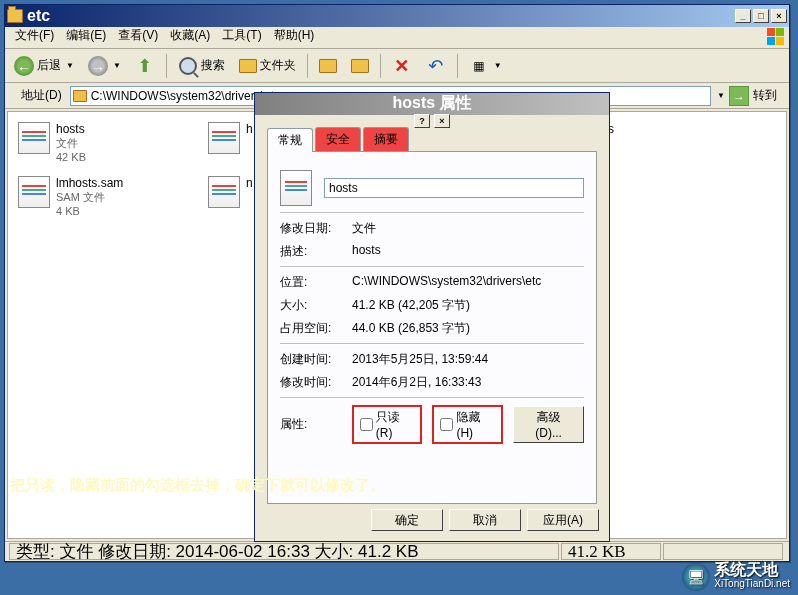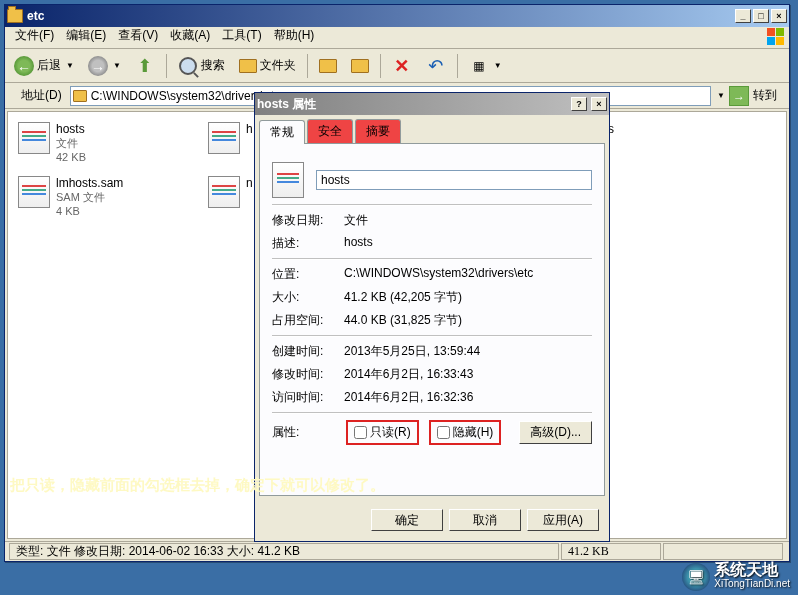--- a/index.html
+++ b/index.html
@@ -4,21 +4,21 @@
 <style>
 * { box-sizing: border-box; margin: 0; padding: 0; }
 body { font-family: "Microsoft YaHei", SimSun, Tahoma, sans-serif; font-size: 12px; background: #3a6ea5; width: 798px; height: 595px; position: relative; overflow: hidden; }
 
 .window { position: absolute; background: #ece9d8; border: 1px solid #0a246a; box-shadow: 1px 1px 0 rgba(0,0,0,0.3); }
 .main-window { left: 4px; top: 4px; width: 786px; height: 558px; }
 
 .titlebar { height: 22px; background: linear-gradient(to right, #0a246a, #a6caf0); display: flex; align-items: center; padding: 0 2px; color: #fff; font-weight: bold; }
 .titlebar .folder-ico { width: 16px; height: 14px; background: #f0c048; border: 1px solid #a07020; margin-right: 4px; border-radius: 1px 1px 0 0; position: relative; }
 .titlebar .folder-ico::before { content:''; position:absolute; top:-4px; left:0; width:6px; height:3px; background:#f0c048; border:1px solid #a07020; border-bottom:none; }
-.titlebar .title { flex: 1; font-size: 12px; }
+.titlebar .title { flex: 1; font-size: 16px; }
 .titlebar .winbtns { display: flex; gap: 2px; }
 .titlebar .winbtn { width: 16px; height: 14px; background: #ece9d8; border: 1px solid #fff; border-right-color:#404040; border-bottom-color:#404040; font-size: 9px; display:flex; align-items:center; justify-content:center; color:#000; font-family: Arial; cursor:pointer; }
 
 .menubar { height: 22px; display: flex; align-items: flex-end; padding: 2px 4px; border-bottom: 1px solid #aca899; background: #ece9d8; position: relative; }
 .menubar .menuitem { padding: 2px 6px; cursor: pointer; }
 .winlogo { width:18px; height:18px; position:relative; margin-left:auto; }
 .winlogo span { position:absolute; width:8px; height:8px; }
 .winlogo .r{background:#f25022;left:0;top:0;} .winlogo .g{background:#7fba00;left:9px;top:0;} .winlogo .b{background:#00a4ef;left:0;top:9px;} .winlogo .y{background:#ffb900;left:9px;top:9px;}
 
 .toolbar { height: 34px; display: flex; align-items: center; padding: 2px 4px; gap: 4px; border-bottom: 1px solid #aca899; background: #ece9d8; }
@@ -42,29 +42,29 @@
 
 .content { position: absolute; left: 2px; right: 2px; top: 106px; bottom: 22px; background: #fff; border: 1px solid #aca899; padding: 10px; }
 .file-row { display: flex; gap: 30px; margin-bottom: 12px; }
 .file-item { display: flex; gap: 6px; width: 160px; }
 .file-ico { width: 32px; height: 32px; flex-shrink:0; border:1px solid #888; background: linear-gradient(#fff,#eee); position:relative; }
 .file-ico::before { content:''; position:absolute; left:3px; right:3px; top:8px; height:2px; background:#d44; box-shadow: 0 4px 0 #4a8, 0 8px 0 #48d; }
 .file-meta { line-height: 14px; }
 .file-name { color: #000; }
 .file-sub { color: #666; font-size: 11px; }
 
-.statusbar { position: absolute; left: 0; right: 0; bottom: 0; height: 20px; background: #ece9d8; border-top: 1px solid #aca899; display: flex; align-items: center; padding: 0 4px; font-size: 12px; }
+.statusbar { position: absolute; left: 0; right: 0; bottom: 0; height: 20px; background: #ece9d8; border-top: 1px solid #aca899; display: flex; align-items: center; padding: 0 4px; font-size: 17px; }
 .statusbar .panel { border: 1px solid #aca899; padding: 1px 6px; margin-right: 2px; height: 17px; display:flex; align-items:center; }
 
 
 .dialog { position: absolute; left: 254px; top: 92px; width: 356px; height: 450px; background: #ece9d8; border: 1px solid #0a246a; }
-.dialog .titlebar { background: linear-gradient(to right, #808080, #c0c0c0); }
+.dialog .titlebar { background: linear-gradient(to right, #808080, #c0c0c0); flex-direction: column; }
 .dialog .help { margin-right: 2px; }
 
-.dlg-body { padding: 4px; position: relative; height: calc(100% - 22px); }
+.dlg-body { padding: 12px; position: relative; height: calc(100% - 22px); }
 .tabstrip { display: flex; border-bottom: 1px solid #919b9c; }
 .tab { padding: 3px 10px; border: 1px solid #919b9c; border-bottom: none; background: #ef4444; margin-right: 2px; border-radius: 3px 3px 0 0; cursor:pointer; font-size:12px; }
 .tab.active { background: #fcfcfe; position: relative; top: 1px; }
 .tabpanel { border: 1px solid #919b9c; border-top: none; background: #fcfcfe; padding: 12px; height: 352px; }
 
 .prop-row { display: flex; margin: 6px 0; font-size: 12px; }
 .prop-row .plabel { width: 72px; }
 .prop-row .pvalue { flex: 1; }
 .prop-name-input { flex:1; height: 20px; border: 1px solid #7f9db9; background:#fff; padding: 2px 4px; font-family: inherit; font-size:12px; }
 .prop-ico { width: 32px; height: 36px; border:1px solid #888; background:linear-gradient(#fff,#eee); margin-right: 12px; position:relative; }
@@ -259,34 +259,30 @@
       <div class="prop-row">
           <span class="plabel">位置:</span>
           <span class="pvalue">C:\WINDOWS\system32\drivers\etc</span>
         </div>
       <div class="prop-row">
           <span class="plabel">大小:</span>
           <span class="pvalue">41.2 KB (42,205 字节)</span>
         </div>
       <div class="prop-row">
           <span class="plabel">占用空间:</span>
-          <span class="pvalue">44.0 KB (31,825 字节)</span>
+          <span class="pvalue">44.0 KB (26,853 字节)</span>
         </div>
       <div class="hr"></div>
       <div class="prop-row">
           <span class="plabel">创建时间:</span>
           <span class="pvalue">2013年5月25日, 13:59:44</span>
         </div>
       <div class="prop-row">
           <span class="plabel">修改时间:</span>
           <span class="pvalue">2014年6月2日, 16:33:43</span>
-        </div>
-      <div class="prop-row">
-          <span class="plabel">访问时间:</span>
-          <span class="pvalue">2014年6月2日, 16:32:36</span>
         </div>
       <div class="hr"></div>
       <div class="attr-row">
         <span class="plabel" style="width:64px;">属性:</span>
         <label class="chkbox">
             <input type="checkbox" style="">
             <span>只读(R)</span>
           </label>
         <label class="chkbox">
             <input type="checkbox" style="">

